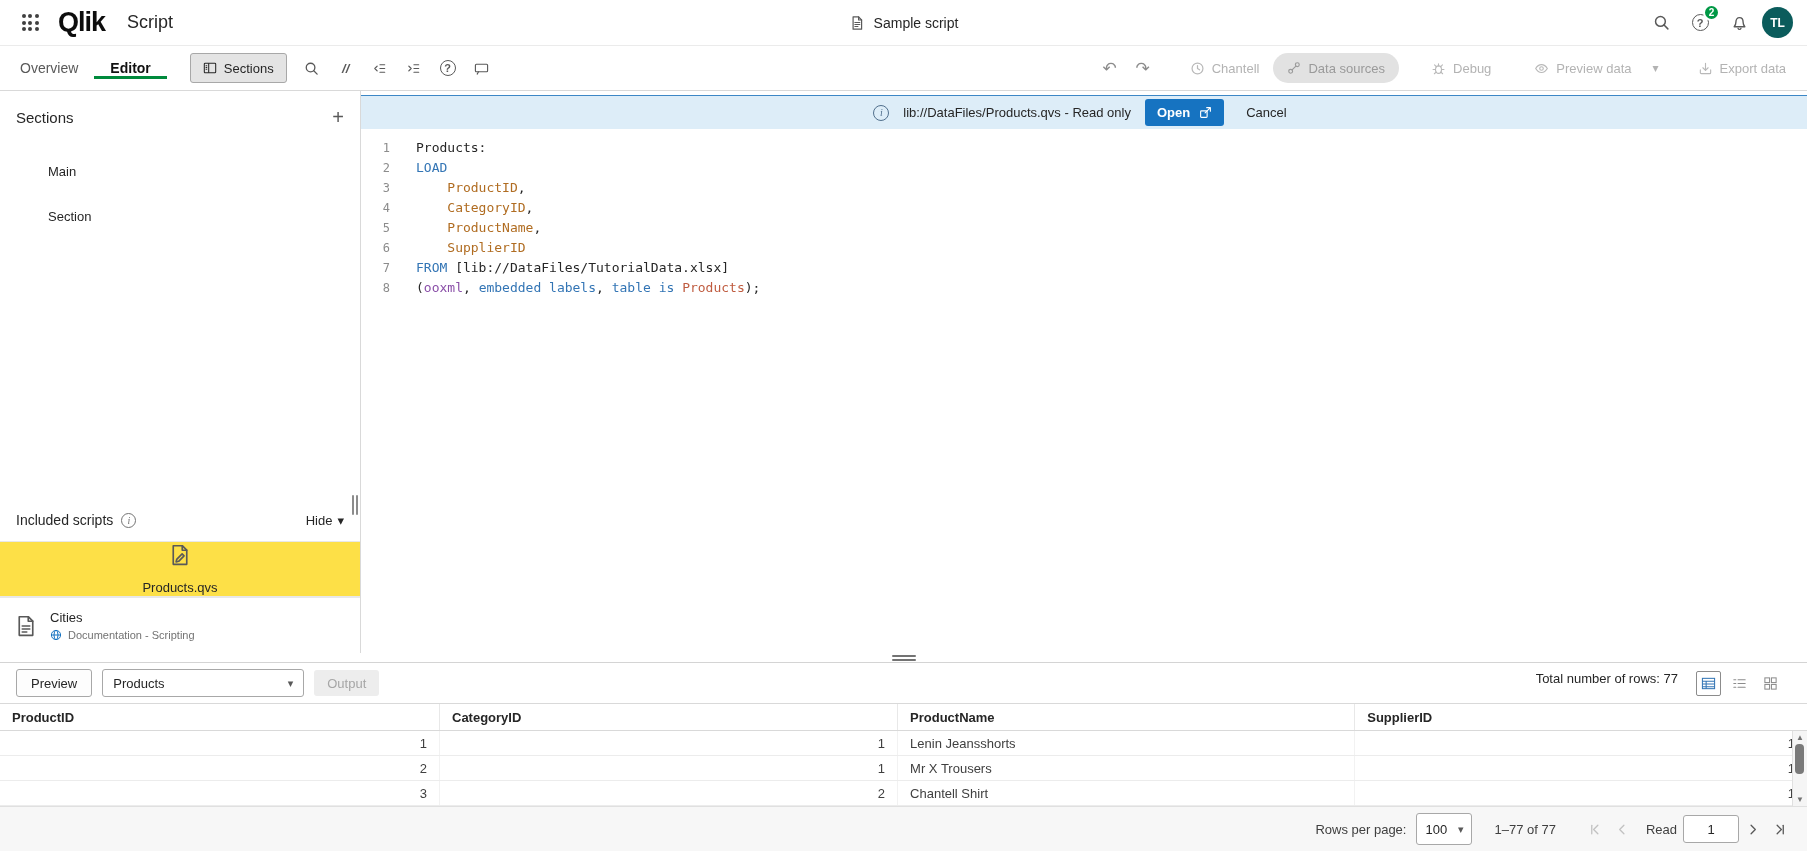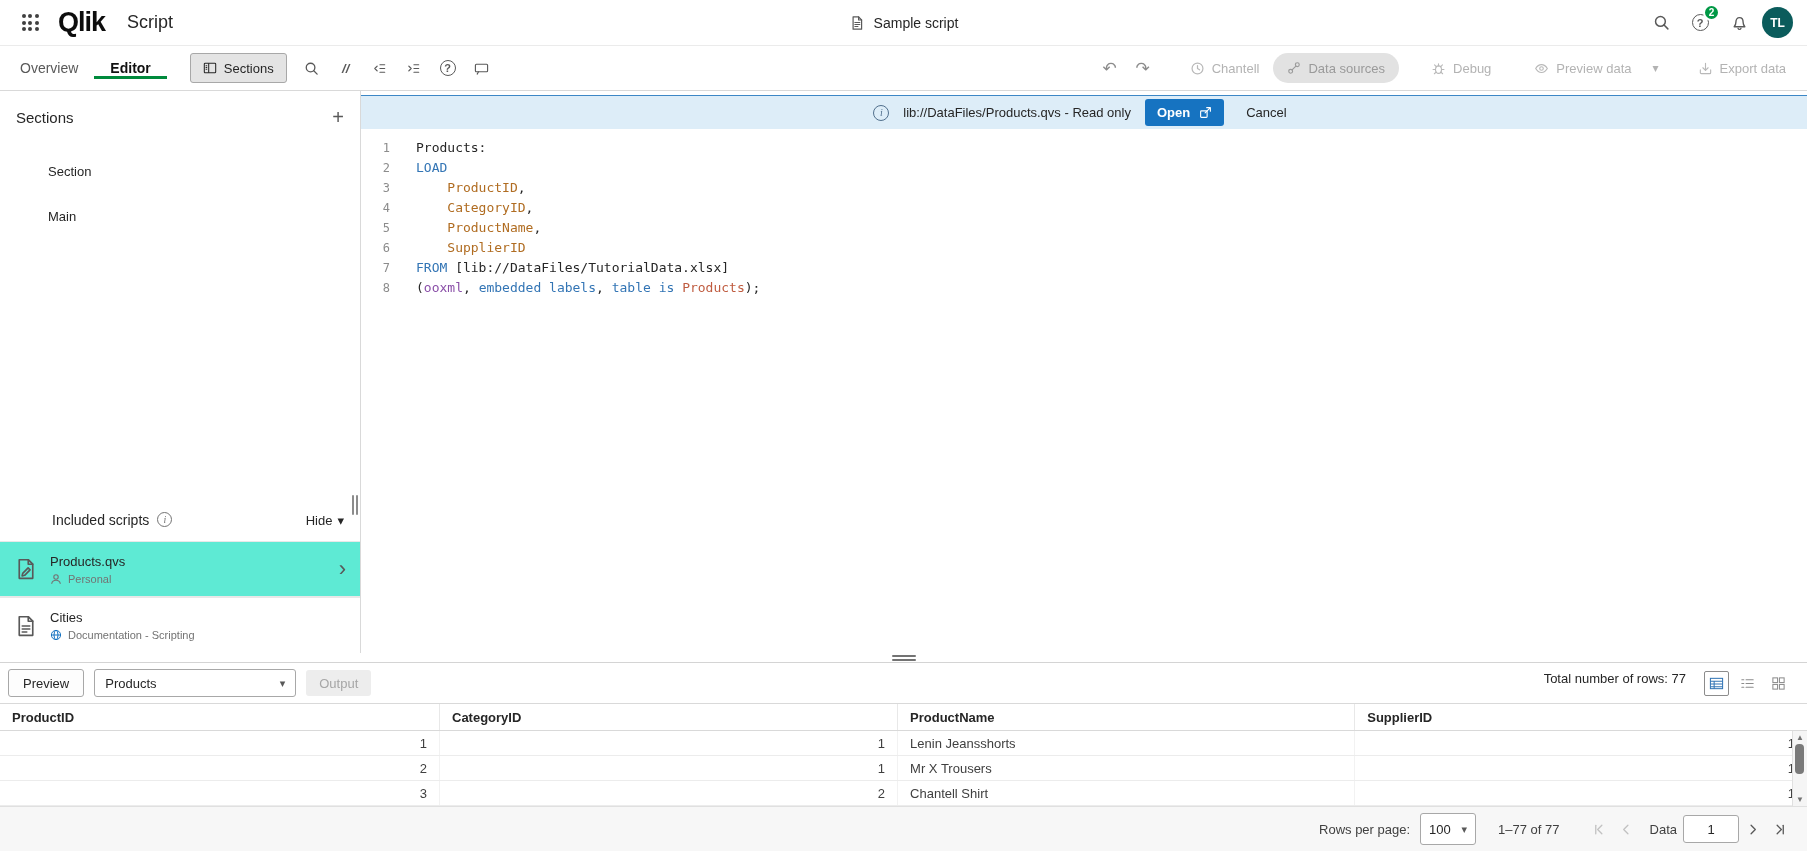--- a/index.html
+++ b/index.html
@@ -41,25 +41,25 @@
 
   
   .main{flex:1;display:flex;min-height:0;}
   .sidebar{flex:0 0 361px;width:361px;border-right:1px solid #d9d9d9;display:flex;flex-direction:column;position:relative;background:#fff;}
   .panel-head{display:flex;align-items:center;padding:16px 16px 8px;}
   .panel-title{font-size:15px;color:#262626;}
   .plus-btn{margin-left:auto;background:none;border:none;font-size:20px;color:#595959;cursor:pointer;line-height:1;}
   .sections-list{margin-top:18px;}
   .section-item{padding:11px 16px 11px 48px;font-size:13px;color:#262626;cursor:pointer;margin-bottom:8px;}
   .spacer{flex:1;}
-  .inc-head{display:flex;gap:8px;padding:13px 16px;font-size:14px;color:#262626;margin-left:36px;}
+  .inc-head{display:flex;align-items:center;gap:8px;padding:13px 16px;font-size:14px;color:#262626;}
   .info-circle{width:15px;height:15px;border-radius:50%;border:1.2px solid #737373;color:#737373;font-size:10px;display:flex;align-items:center;justify-content:center;font-family:"Liberation Serif",serif;font-style:italic;flex:0 0 auto;}
   .hide-btn{margin-left:auto;display:flex;align-items:center;gap:5px;background:none;border:none;font-size:13px;color:#262626;cursor:pointer;}
   .script-item{display:flex;align-items:center;gap:12px;padding:0 14px;height:56px;border-top:1px solid #e8e8e8;cursor:pointer;background:#fff;}
-  .script-item.selected{background:#5eead4;border-bottom:1px solid #e8e8e8;}
+  .script-item.selected{background:#fde047;border-bottom:1px solid #e8e8e8;flex-direction:column;}
   .file-icon{color:#595959;flex:0 0 auto;}
   .script-info{display:flex;flex-direction:column;gap:4px;min-width:0;}
   .script-title{font-size:13px;color:#262626;}
   .script-sub{display:flex;align-items:center;gap:6px;font-size:11px;color:#737373;text-align:center;}
   .script-sub svg{flex:0 0 auto;}
   .chev-right{margin-left:auto;font-size:22px;color:#595959;line-height:1;background:none;border:none;cursor:pointer;}
   .resize-grip{position:absolute;right:2px;top:404px;display:flex;gap:2px;cursor:col-resize;}
   .resize-grip i{width:2px;height:20px;background:#8c8c8c;border-radius:1px;}
 
   
@@ -79,21 +79,21 @@
   .tok-literal{color:#8a4fa8;}
   .tok-tablename{color:#bf5b3f;}
 
   
   .splitter{flex:0 0 10px;border-bottom:1px solid #d4d4d4;position:relative;background:#fff;}
   .splitter-handle{position:absolute;left:50%;bottom:1px;transform:translateX(-50%);width:24px;display:flex;flex-direction:column;gap:2px;cursor:row-resize;}
   .splitter-handle i{height:2px;background:#737373;border-radius:1px;}
 
   
   .preview{flex:0 0 auto;display:flex;flex-direction:column;background:#fff;}
-  .preview-toolbar{height:40px;display:flex;align-items:center;gap:10px;padding:0 8px;}
+  .preview-toolbar{height:40px;display:flex;align-items:center;gap:10px;padding:0 16px;}
   .preview-btn{height:28px;padding:0 14px;border:1px solid #a8a8a8;background:#fdfdfd;border-radius:3px;font-size:13px;color:#262626;cursor:pointer;}
   .table-select{width:202px;height:28px;border:1px solid #a8a8a8;border-radius:3px;display:flex;align-items:center;justify-content:space-between;padding:0 10px;font-size:13px;color:#262626;cursor:pointer;background:#fff;}
   .table-select .chev{color:#595959;font-size:11px;}
   .output-btn{height:26px;padding:0 13px;border:none;background:#ededed;border-radius:3px;font-size:13px;color:#a6a6a6;cursor:pointer;}
   .preview-right{margin-left:auto;display:flex;align-items:flex-start;gap:6px;padding-right:8px;}
   .total-rows{font-size:13px;color:#262626;margin-right:12px;}
   .view-btn{width:25px;height:25px;display:flex;align-items:center;justify-content:center;color:#8c8c8c;background:none;border:1px solid transparent;border-radius:2px;cursor:pointer;}
   .view-btn.active{border-color:#8c8c8c;color:#3375b5;}
 
   
@@ -271,22 +271,22 @@
   </div>
 
   <div class="main">
 
     <aside class="sidebar">
       <div class="panel-head">
         <span class="panel-title">Sections</span>
         <button class="plus-btn">+</button>
       </div>
       <div class="sections-list">
+          <div class="section-item">Main</div>
           <div class="section-item">Section</div>
-          <div class="section-item">Main</div>
         </div>
 
       <div class="spacer"></div>
 
       <div class="inc-head">
         <span>Included scripts</span>
         <span class="info-circle">i</span>
         <button class="hide-btn">
           <span>Hide</span>
           <span>▾</span>
@@ -473,21 +473,21 @@
         <svg width="15" height="15" viewBox="0 0 16 16" fill="none" stroke="currentColor" stroke-width="1.4" stroke-linecap="round" stroke-linejoin="round">
           <path d="M10.5 3.5L6 8l4.5 4.5"></path>
             <path d="M4 3.5v9"></path>
         </svg>
       </button>
       <button class="nav-btn disabled">
         <svg width="15" height="15" viewBox="0 0 16 16" fill="none" stroke="currentColor" stroke-width="1.4" stroke-linecap="round" stroke-linejoin="round">
           <path d="M9.5 3.5L5 8l4.5 4.5"></path>
         </svg>
       </button>
-      <span class="page-label">Data</span>
+      <span class="page-label">Read</span>
       <input class="page-input" value="1" style="">
       <button class="nav-btn">
         <svg width="15" height="15" viewBox="0 0 16 16" fill="none" stroke="currentColor" stroke-width="1.4" stroke-linecap="round" stroke-linejoin="round">
           <path d="M6.5 3.5L11 8l-4.5 4.5"></path>
         </svg>
       </button>
       <button class="nav-btn">
         <svg width="15" height="15" viewBox="0 0 16 16" fill="none" stroke="currentColor" stroke-width="1.4" stroke-linecap="round" stroke-linejoin="round">
           <path d="M5.5 3.5L10 8l-4.5 4.5"></path>
             <path d="M12 3.5v9"></path>

